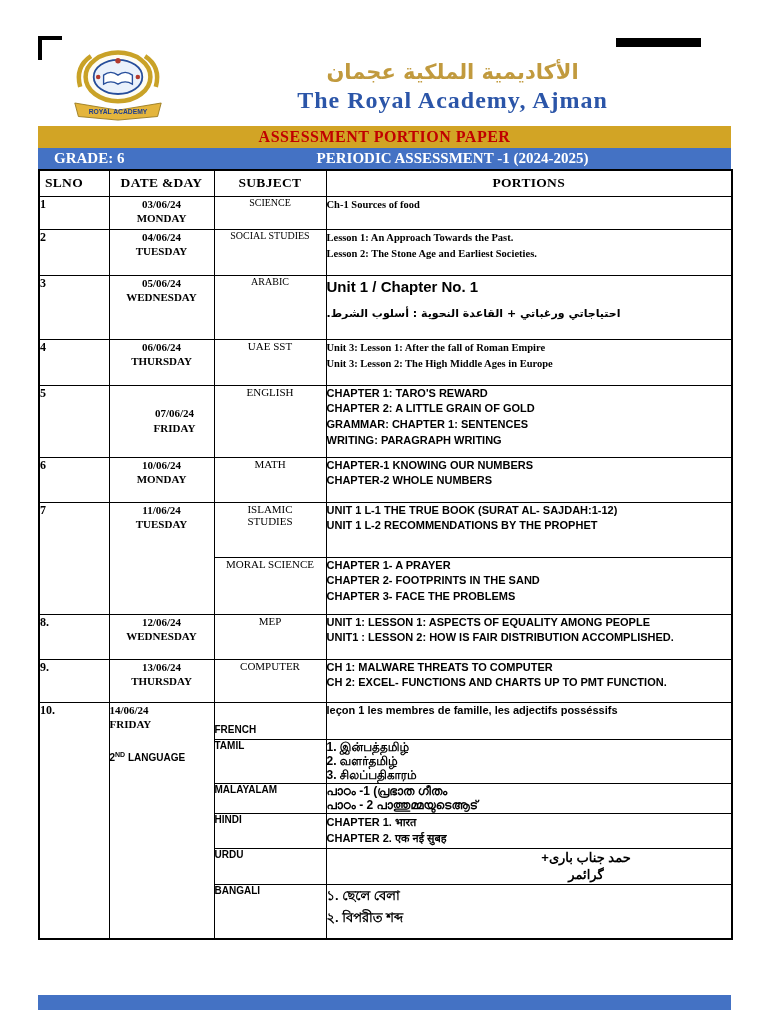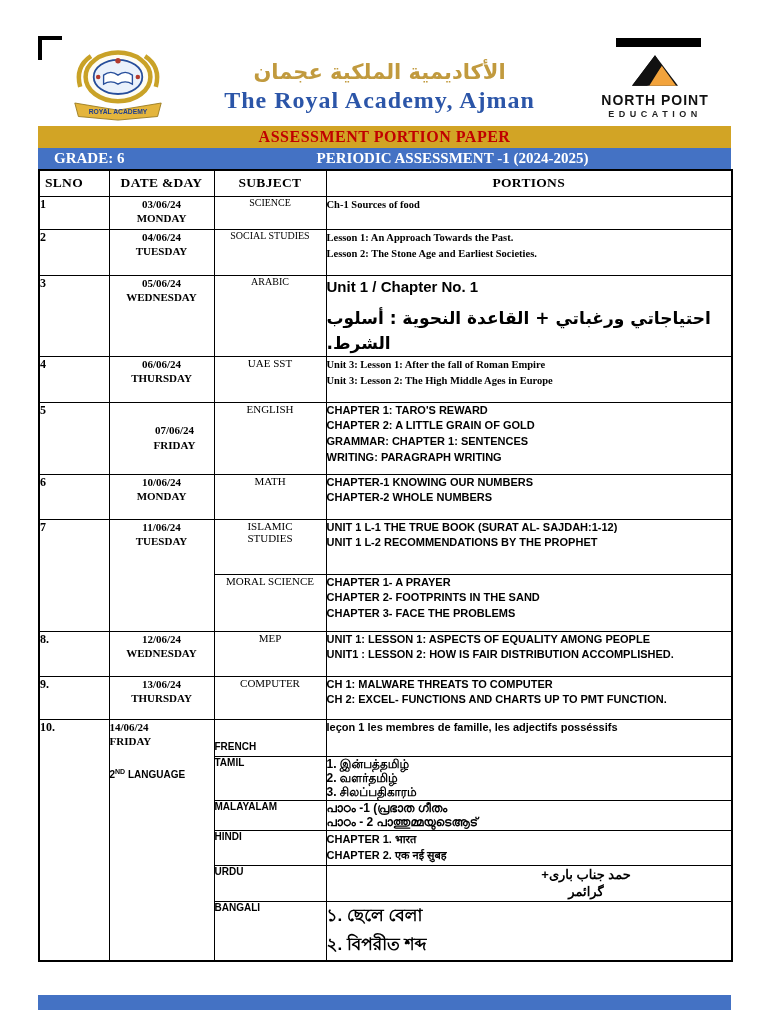--- a/index.html
+++ b/index.html
@@ -58,34 +58,34 @@
   .subject{font-family:"Liberation Serif",serif;font-weight:normal;font-size:11px;
        text-align:center;padding-top:3px;}
   .subj-sm{font-size:10px;}
   .wrap-narrow{max-width:72px;margin:0 auto;}
   .portion{font-family:"Liberation Sans",sans-serif;font-weight:bold;font-size:11px;
        padding:3px 6px 2px 8px;line-height:1.45;}
   .portion-serif{font-family:"Liberation Serif",serif;font-size:10.5px;line-height:1.55;}
   .pad-lg{padding-left:18px;} .pad-md{padding-left:14px;} .pad-sm{padding-left:12px;}
   .unit-title{font-family:"Liberation Sans",sans-serif;font-weight:bold;font-size:15px;}
   .arabic-line{direction:rtl;text-align:left;font-family:"DejaVu Sans",sans-serif;
-       font-weight:bold;font-size:17px;margin-top:9px;}
+       font-weight:bold;font-size:11px;margin-top:9px;}
 
   .r10-datecell{text-align:left;padding-left:8px;}
   .lang-label{margin-top:18px;font-family:"Liberation Sans",sans-serif;font-weight:bold;font-size:10px;}
   .lang-label sup{font-size:7px;}
   .lang-subj{font-family:"Liberation Sans",sans-serif;font-weight:bold;font-size:10px;
        text-align:left;padding:4px 0 0 6px;}
   td.subj-bottom{vertical-align:bottom;padding-bottom:4px;}
   .tamil-portion{font-size:12px;line-height:1.2;}
   .mal-portion{font-size:12px;line-height:1.2;}
   .hindi-portion{font-size:11px;line-height:1.5;}
   .urdu-portion{direction:rtl;font-size:13px;line-height:1.35;}
   .urdu-portion > div{width:170px;margin-right:60px;text-align:center;}
-  .bangla-portion{font-size:17px;line-height:1.7;padding-top:5px;}
+  .bangla-portion{font-size:13px;line-height:1.7;padding-top:5px;}
 
   .footer-bar{position:absolute;left:38px;top:995px;width:693px;height:15px;background:var(--banner-blue);}
 </style>
 </head>
 <body>
 
 <div class="page">
   <div class="corner-mark"></div>
   <div class="top-right-bar"></div>
 
@@ -101,29 +101,20 @@
         <circle cx="38" cy="33" r="2.5" fill="#B23A2E"></circle>
         <circle cx="82" cy="33" r="2.5" fill="#B23A2E"></circle>
         <path d="M12 62 L60 70 L108 62 L104 77 L60 81 L16 77 Z" fill="#E4B53C" stroke="#9A7B1E" stroke-width="1"></path>
         <text x="60" y="74" text-anchor="middle" font-size="7.5" font-weight="bold" fill="#1F3F8F" font-family="Liberation Sans, sans-serif">ROYAL ACADEMY</text>
       </svg>
     </div>
     <div class="titles">
       <div class="arabic-title">الأكاديمية الملكية عجمان</div>
       <div class="english-title">The Royal Academy, Ajman</div>
     </div>
-    <div class="np">
-      <svg viewBox="0 0 48 32" width="46" height="31">
-        <polygon points="24,0 48,32 0,32" fill="#111"></polygon>
-        <polygon points="31,11 46,32 18,32" fill="var(--north-point-gold)"></polygon>
-        <polygon points="24,0 31,11 16,32 0,32" fill="#111"></polygon>
-      </svg>
-      <div class="np-name">NORTH POINT</div>
-      <div class="np-sub">EDUCATION</div>
-    </div>
   </div>
 
   <div class="gold-banner">
     <span>ASSESSMENT PORTION PAPER</span>
   </div>
 
   <div class="blue-banner">
     <span class="grade">GRADE: 6</span>
     <span class="period">PERIODIC ASSESSMENT -1 (2024-2025)</span>
   </div>

